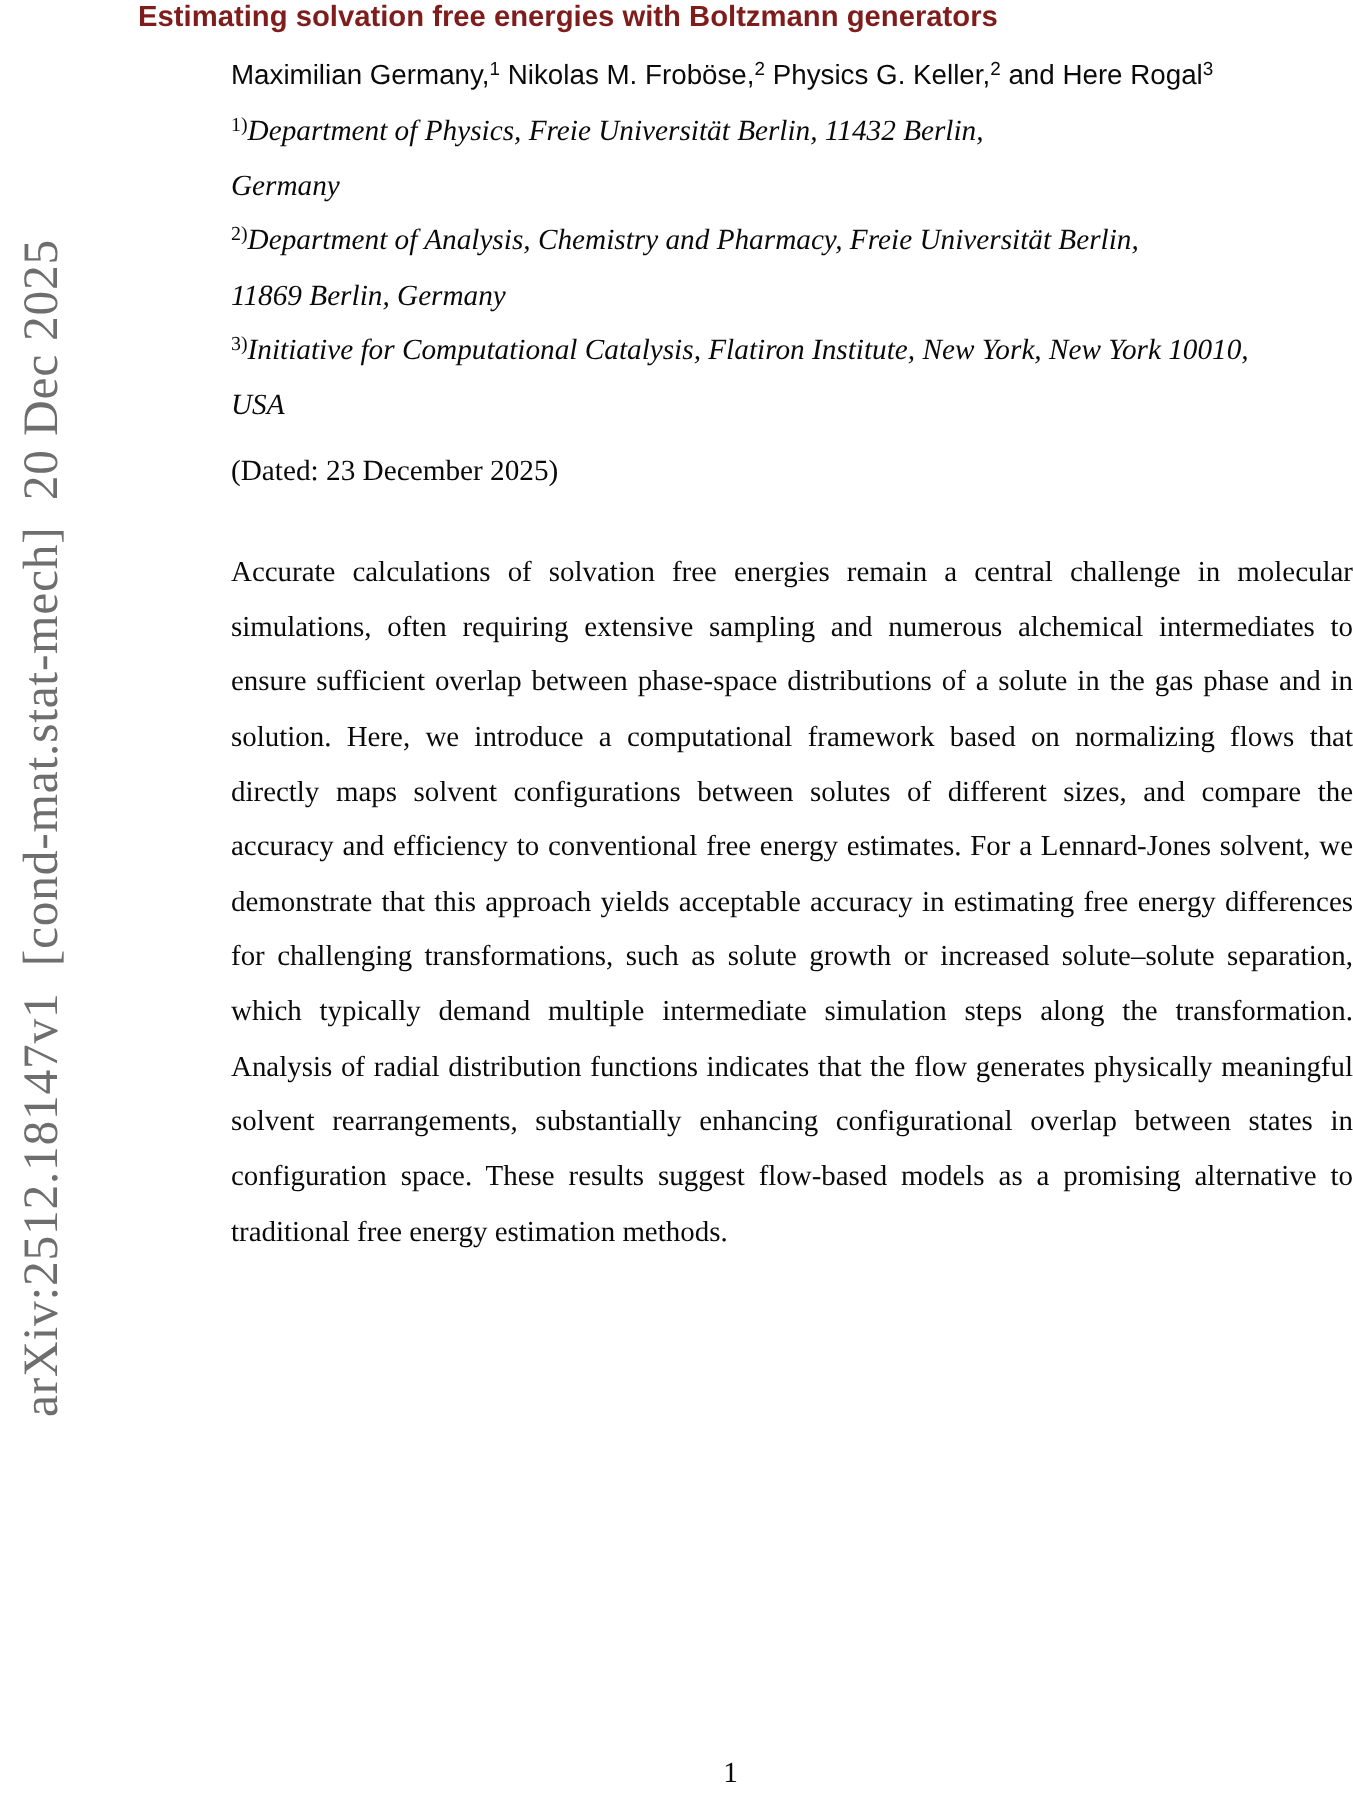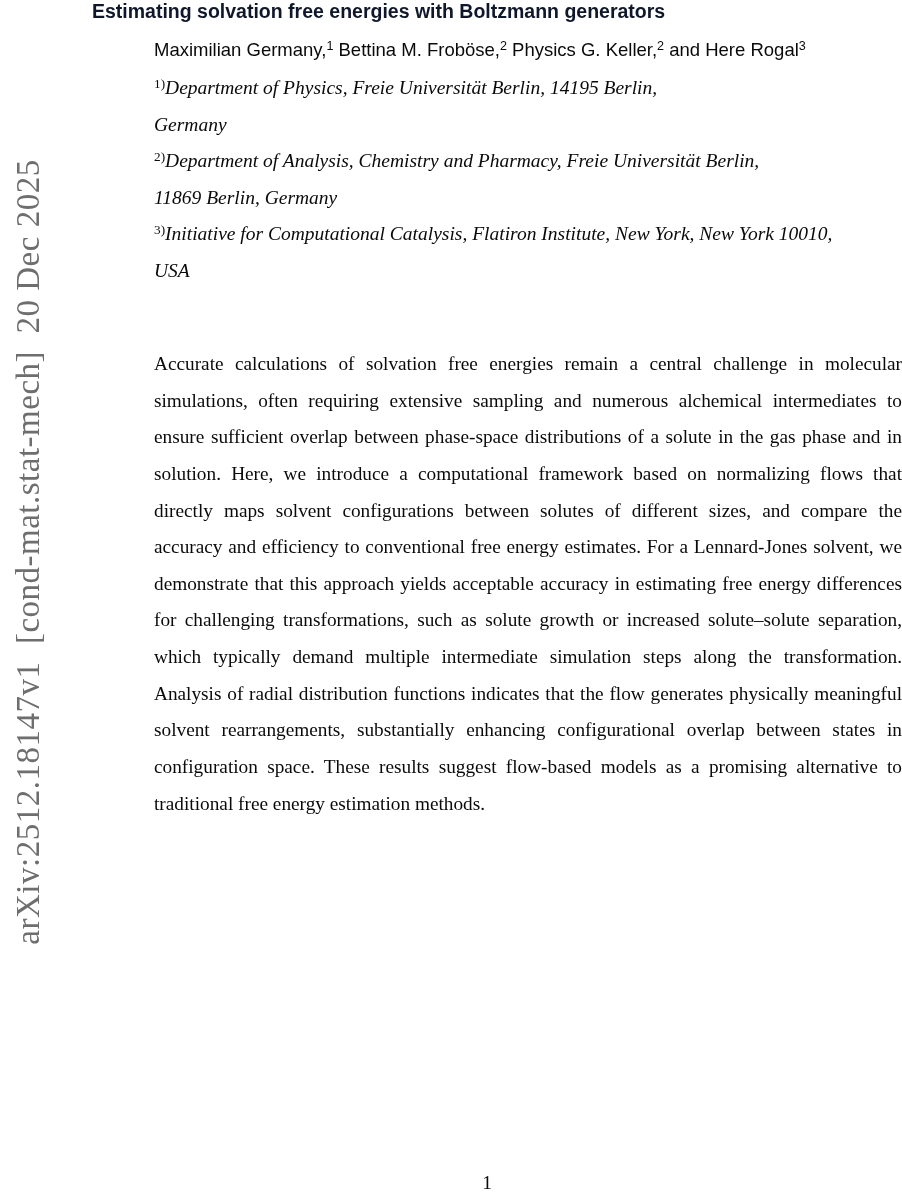--- a/index.html
+++ b/index.html
@@ -36,21 +36,21 @@
 
   .title {
     position: absolute;
     left: 92px;
     top: 0px;
     margin: 0;
     font-family: "Liberation Sans", sans-serif;
     font-weight: bold;
     font-size: 19.5px;
     line-height: 22px;
-    color: #0f172a;
+    color: #7f1d1d;
     white-space: nowrap;
   }
 
   .authors {
     position: absolute;
     left: 154px;
     top: 39px;
     font-family: "Liberation Sans", sans-serif;
     font-size: 18.5px;
     line-height: 22px;
@@ -81,21 +81,21 @@
     position: absolute;
     left: 154px;
     top: 303px;
     font-size: 19.5px;
     line-height: 24px;
   }
 
   .abstract {
     position: absolute;
     left: 154px;
-    top: 346px;
+    top: 364px;
     width: 748px;
     margin: 0;
     font-size: 19.3px;
     line-height: 36.62px;
     text-align: justify;
     hyphens: none;
   }
 
   .page-number {
     position: absolute;
@@ -109,29 +109,30 @@
 </style>
 </head>
 <body>
 
 <div class="page">
 
   <div class="arxiv-banner">arXiv:2512.18147v1  [cond-mat.stat-mech]  20 Dec 2025</div>
 
   <h1 class="title">Estimating solvation free energies with Boltzmann generators</h1>
 
-  <div class="authors"><span>Maximilian Germany,</span><sup>1</sup><span> Bettina M. Froböse,</span><sup>2</sup><span> Physics G. Keller,</span><sup>2</sup><span> and Here Rogal</span><sup>3</sup></div>
+  <div class="authors"><span>Maximilian Germany,</span><sup>1</sup><span> Nikolas M. Froböse,</span><sup>2</sup><span> Physics G. Keller,</span><sup>2</sup><span> and Here Rogal</span><sup>3</sup></div>
 
   <div class="affiliations">
-    <div class="affil-line"><sup class="affil-marker">1)</sup><span>Department of Physics, Freie Universität Berlin, 14195 Berlin,</span></div>
+    <div class="affil-line"><sup class="affil-marker">1)</sup><span>Department of Physics, Freie Universität Berlin, 11432 Berlin,</span></div>
     <div class="affil-line"><span>Germany</span></div>
     <div class="affil-line"><sup class="affil-marker">2)</sup><span>Department of Analysis, Chemistry and Pharmacy, Freie Universität Berlin,</span></div>
     <div class="affil-line"><span>11869 Berlin, Germany</span></div>
     <div class="affil-line"><sup class="affil-marker">3)</sup><span>Initiative for Computational Catalysis, Flatiron Institute, New York, New York 10010,</span></div>
     <div class="affil-line"><span>USA</span></div>
   </div>
 
+  <div class="dated">(Dated: 23 December 2025)</div>
 
   <p class="abstract">Accurate calculations of solvation free energies remain a central challenge in molecular simulations, often requiring extensive sampling and numerous alchemical intermediates to ensure sufficient overlap between phase-space distributions of a solute in the gas phase and in solution. Here, we introduce a computational framework based on normalizing flows that directly maps solvent configurations between solutes of different sizes, and compare the accuracy and efficiency to conventional free energy estimates. For a Lennard-Jones solvent, we demonstrate that this approach yields acceptable accuracy in estimating free energy differences for challenging transformations, such as solute growth or increased solute–solute separation, which typically demand multiple intermediate simulation steps along the transformation. Analysis of radial distribution functions indicates that the flow generates physically meaningful solvent rearrangements, substantially enhancing configurational overlap between states in configuration space. These results suggest flow-based models as a promising alternative to traditional free energy estimation methods.</p>
 
   <div class="page-number">1</div>
 
 </div>
 
 </body></html>

